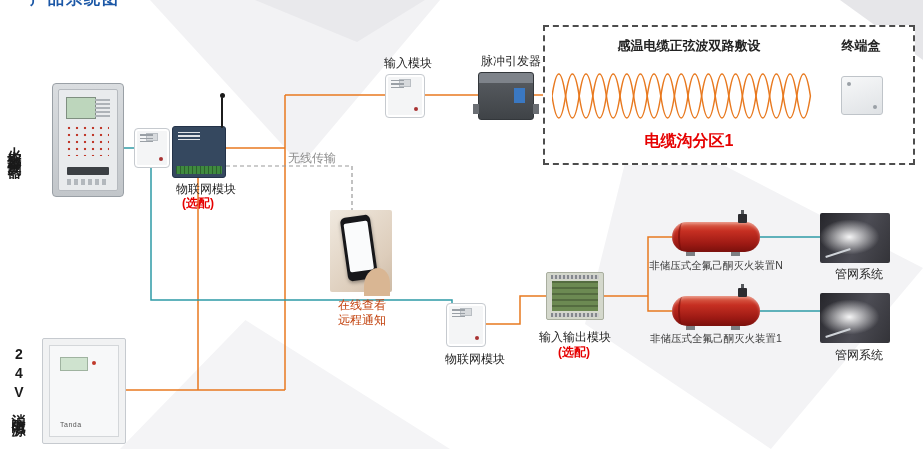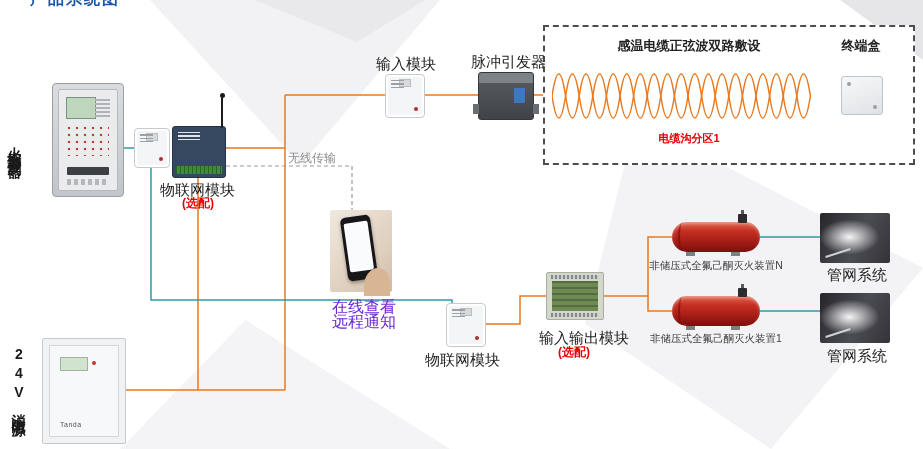--- a/index.html
+++ b/index.html
@@ -4,31 +4,31 @@
 <style>
   html,body{margin:0;padding:0}
   body{width:923px;height:449px;background:#fff;font-family:"Liberation Sans","DejaVu Sans",sans-serif}
   #stage{position:relative;width:923px;height:449px;overflow:hidden;background:#fff}
   
   .bgpoly{position:absolute;z-index:0}
   
   #wires{position:absolute;left:0;top:0;z-index:1}
   
   .v-label{position:absolute;z-index:3;writing-mode:vertical-rl;text-orientation:upright;font-size:14px;font-weight:700;color:#1a1a1a;letter-spacing:3px;line-height:1}
-  .lbl{position:absolute;z-index:3;font-size:15px;color:#1f1f1f;text-align:left;white-space:nowrap}
+  .lbl{position:absolute;z-index:3;font-size:12px;color:#1f1f1f;text-align:right;white-space:nowrap}
   .lbl-sm{position:absolute;z-index:3;font-size:10.5px;color:#3c3c3c;text-align:center;white-space:nowrap}
   .opt{position:absolute;z-index:3;color:#e60000;font-weight:700;font-size:12px;text-align:center;white-space:nowrap}
   .gray-lbl{position:absolute;z-index:3;color:#8c8c8c;font-size:12px;white-space:nowrap}
-  .cap{position:absolute;z-index:3;color:#6d28d9;font-size:16px;text-align:center;white-space:nowrap}
+  .cap{position:absolute;z-index:3;color:#c2410c;font-size:12px;text-align:center;white-space:nowrap}
   .clip-title{position:absolute;left:30px;top:0;width:150px;height:9px;overflow:hidden;z-index:3}
   .clip-title span{display:block;margin-top:-11px;font-size:16px;font-weight:700;color:#1b57a6;letter-spacing:2px}
   
   .zone-box{position:absolute;left:543px;top:25px;width:372px;height:140px;border:2px dashed #4d4d4d;background:#fff;z-index:2;box-sizing:border-box}
   .zone-title{position:absolute;z-index:3;font-size:13px;font-weight:600;color:#222;text-align:center;white-space:nowrap}
-  .zone-red{position:absolute;z-index:3;font-size:11px;font-weight:700;color:#e60000;text-align:center;white-space:nowrap}
+  .zone-red{position:absolute;z-index:3;font-size:16px;font-weight:700;color:#e60000;text-align:center;white-space:nowrap}
   .wave{position:absolute;left:552px;top:70px;z-index:3}
   
   .dev{position:absolute;z-index:2}
   .ctrl{background:linear-gradient(#dadde0,#c2c6ca);border:1px solid #9aa0a6;border-radius:4px}
   .ctrl-panel{position:absolute;inset:5px;background:#e9ebed;border:1px solid #b6babf;border-radius:2px}
   .ctrl-lcd{position:absolute;left:7px;top:7px;width:28px;height:20px;background:#bdd6bc;border:1px solid #7f8f80}
   .ctrl-keys{position:absolute;right:7px;top:9px;width:15px;height:18px;background:repeating-linear-gradient(#aeb3b8 0 2px,transparent 2px 4px)}
   .ctrl-leds{position:absolute;left:8px;top:36px;right:8px;height:30px;background-image:radial-gradient(circle at 2px 2px,#c0392b 1.2px,transparent 1.6px);background-size:8px 7px}
   .ctrl-strip{position:absolute;left:8px;bottom:15px;right:8px;height:8px;background:#3c4044;border-radius:1px}
   .ctrl-btns{position:absolute;left:8px;bottom:5px;right:8px;height:6px;background:repeating-linear-gradient(90deg,#b3b8bd 0 4px,transparent 4px 7px)}

